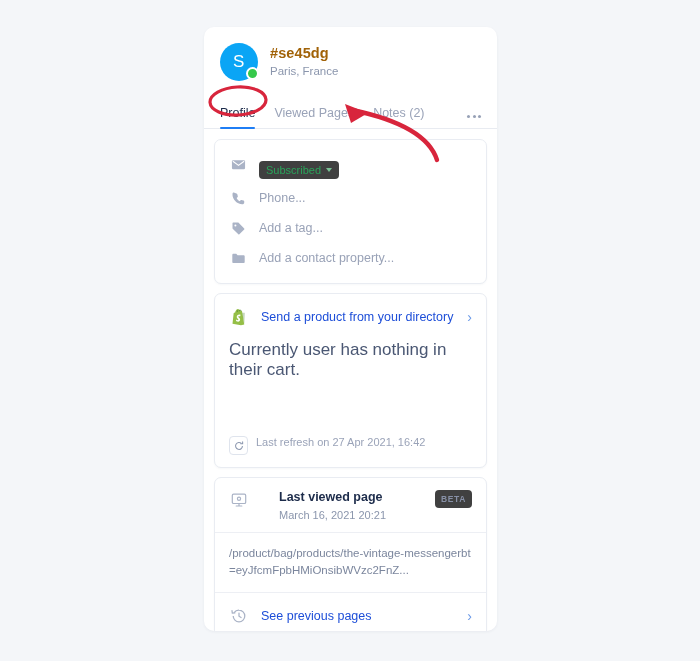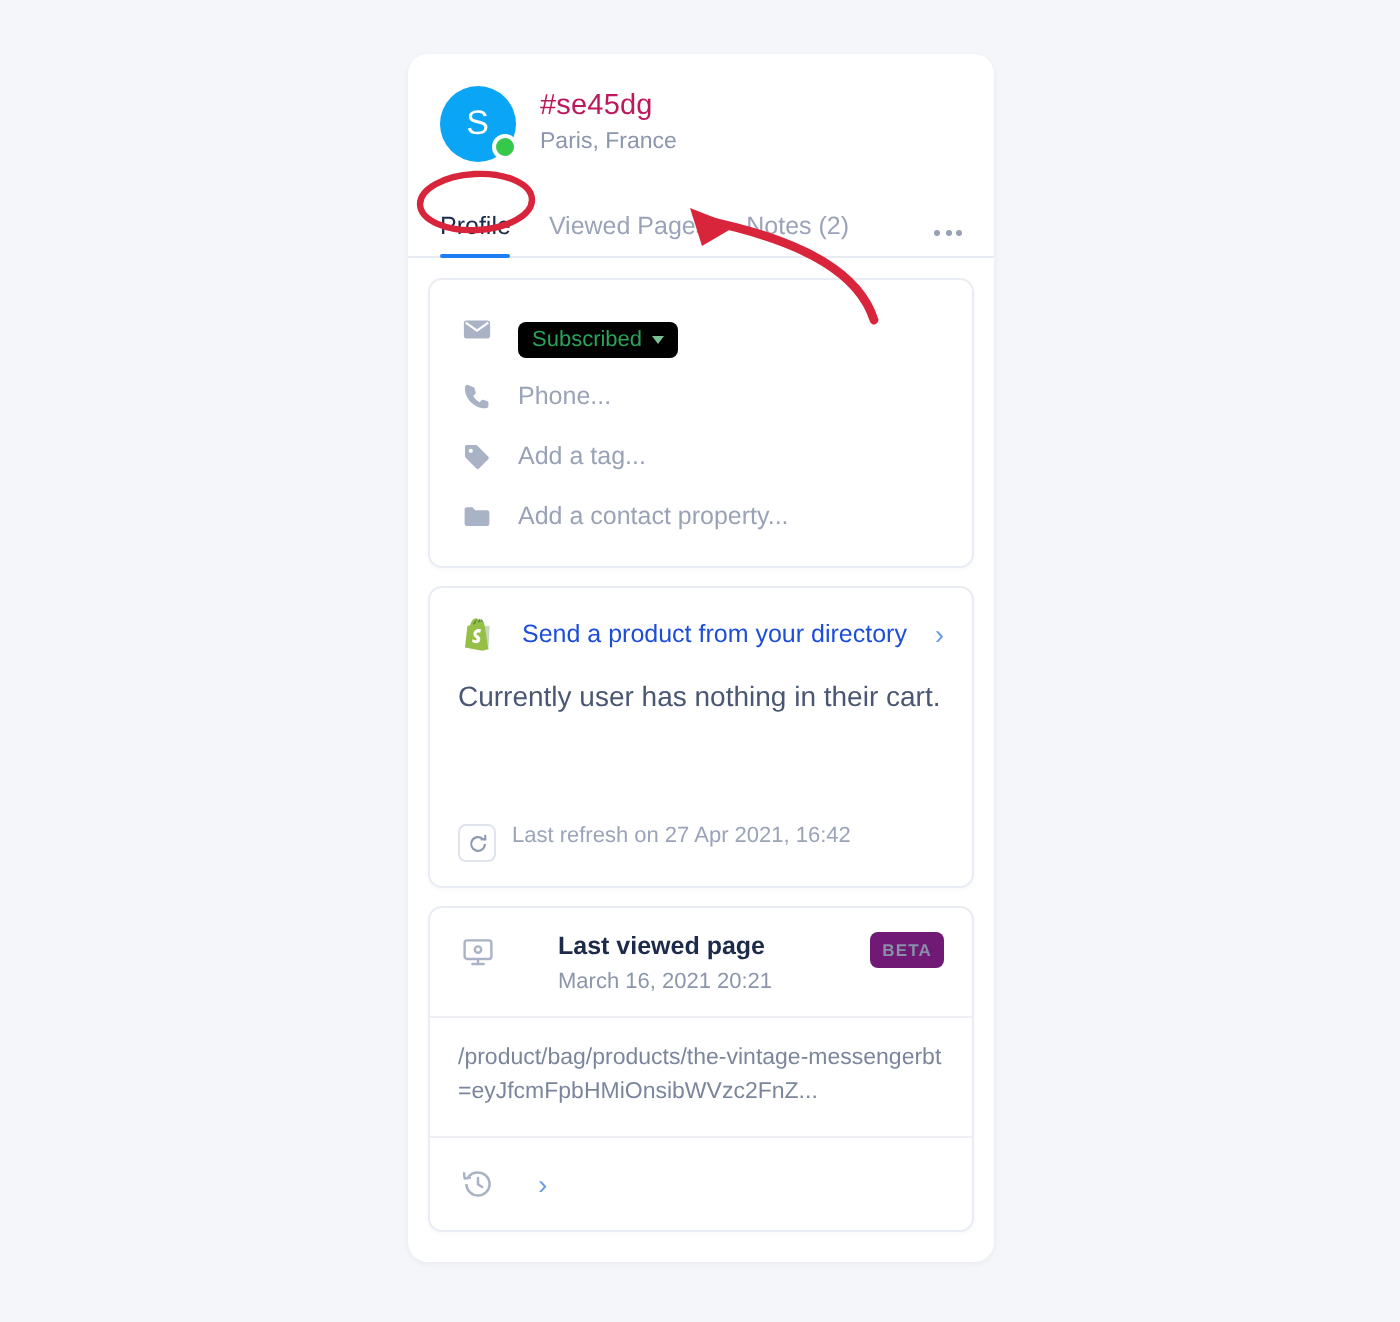--- a/index.html
+++ b/index.html
@@ -66,22 +66,22 @@
     background: #36c84b;
     border: 2px solid #fff;
     box-sizing: content-box;
   }
   .ident {
     margin-left: 12px;
     line-height: 1.2;
   }
   .ident .name {
     font-size: 14.5px;
-    font-weight: normal;
-    color: #be185d;
+    font-weight: bold;
+    color: #a16207;
     letter-spacing: .1px;
   }
   .ident .loc {
     font-size: 11.5px;
     color: #8b96ad;
     margin-top: 3px;
   }
 
   
   .tabs {
@@ -172,21 +172,21 @@
     line-height: 18px;
   }
   .attr-val.ph { color: #99a2b7; }
   .attr-val .dim { color: #9aa8c8; }
 
   .badge-sub {
     display: inline-flex;
     align-items: center;
     gap: 5px;
     margin-top: 6px;
-    background: #000000;
+    background: #404040;
     color: #2aa35a;
     font-size: 11px;
     padding: 3px 7px;
     border-radius: 4px;
     cursor: pointer;
   }
   .badge-sub .caret {
     width: 0; height: 0;
     border-left: 3.5px solid transparent;
     border-right: 3.5px solid transparent;
@@ -216,21 +216,21 @@
   }
   .chev {
     color: #6b9ae8;
     font-size: 14px;
     line-height: 1;
     margin-left: 8px;
   }
 
   .cart-note {
     padding: 0 14px 5px 14px;
-    font-size: 14px;
+    font-size: 17px;
     color: #4a5773;
   }
   .refresh-row {
     display: flex;
     align-items: flex-start;
     padding: 3px 14px 12px 14px;
     margin-top: 48px;
   }
   .refresh-btn {
     width: 17px;
@@ -273,21 +273,21 @@
     color: #1c2b4a;
     font-weight: bold;
     line-height: 1.25;
   }
   .lvp-date {
     font-size: 11px;
     color: #8b96ad;
     margin-top: 3px;
   }
   .beta {
-    background: #701a75;
+    background: #404040;
     color: #8790a6;
     font-size: 8.5px;
     letter-spacing: .6px;
     font-weight: bold;
     padding: 4px 6px;
     border-radius: 4px;
   }
   .lvp-url {
     border-top: 1px solid #edeff4;
     padding: 12px 14px 13px 14px;
@@ -434,20 +434,21 @@
       <div class="lvp-url">/product/bag/products/the-vintage-messengerbt=eyJfcmFpbHMiOnsibWVzc2FnZ...</div>
       <div class="divider-row"></div>
       <div class="act-row">
         <span class="act-ico">
           <svg width="16" height="16" viewBox="0 0 16 16" fill="none" stroke="currentColor" stroke-width="1.25">
               <path d="M2.2 8a5.8 5.8 0 105.8-5.8A5.8 5.8 0 003.1 4.6"></path>
               <path d="M1 2.6l.3 2.6 2.6-.3" stroke-linecap="round" stroke-linejoin="round"></path>
               <path d="M8 5v3.2l2.1 1.3" stroke-linecap="round"></path>
             </svg>
         </span>
+        <span class="act-label">See previous pages</span>
         <span class="chev">›</span>
       </div>
     </div>
 
   </div>
 </div>
 
 <svg class="anno" viewBox="0 0 700 661">
   <ellipse cx="238" cy="101" rx="28" ry="14" fill="none" stroke="#d8253c" stroke-width="3.2" transform="rotate(-3 238 101)"></ellipse>
   <path d="M437 160 C 430 138, 405 121, 352 110" fill="none" stroke="#d8253c" stroke-width="4.4" stroke-linecap="round"></path>

